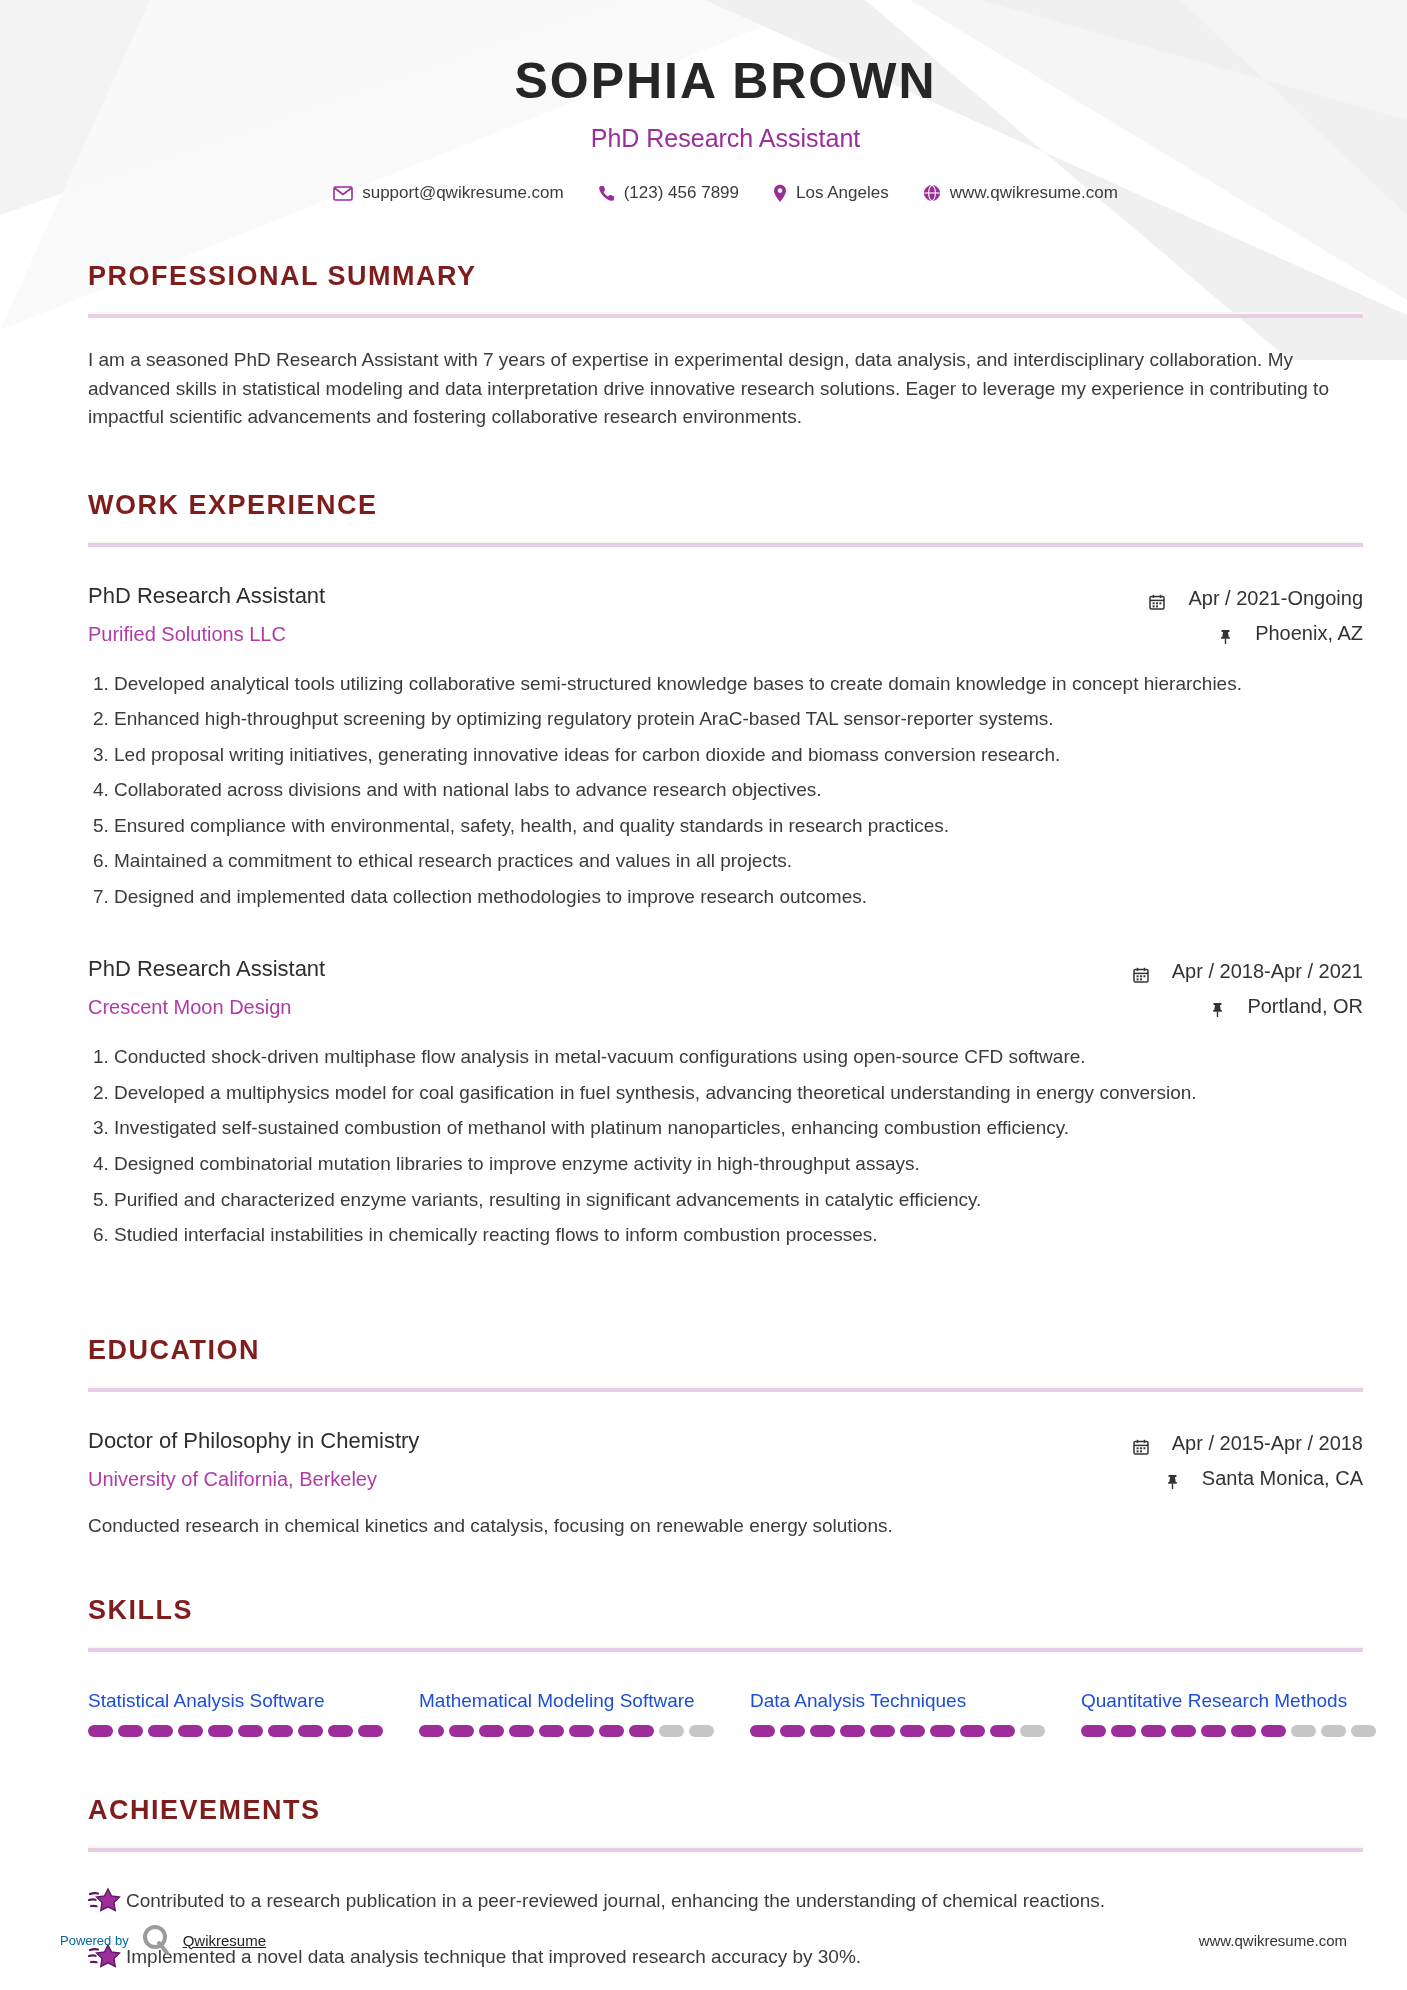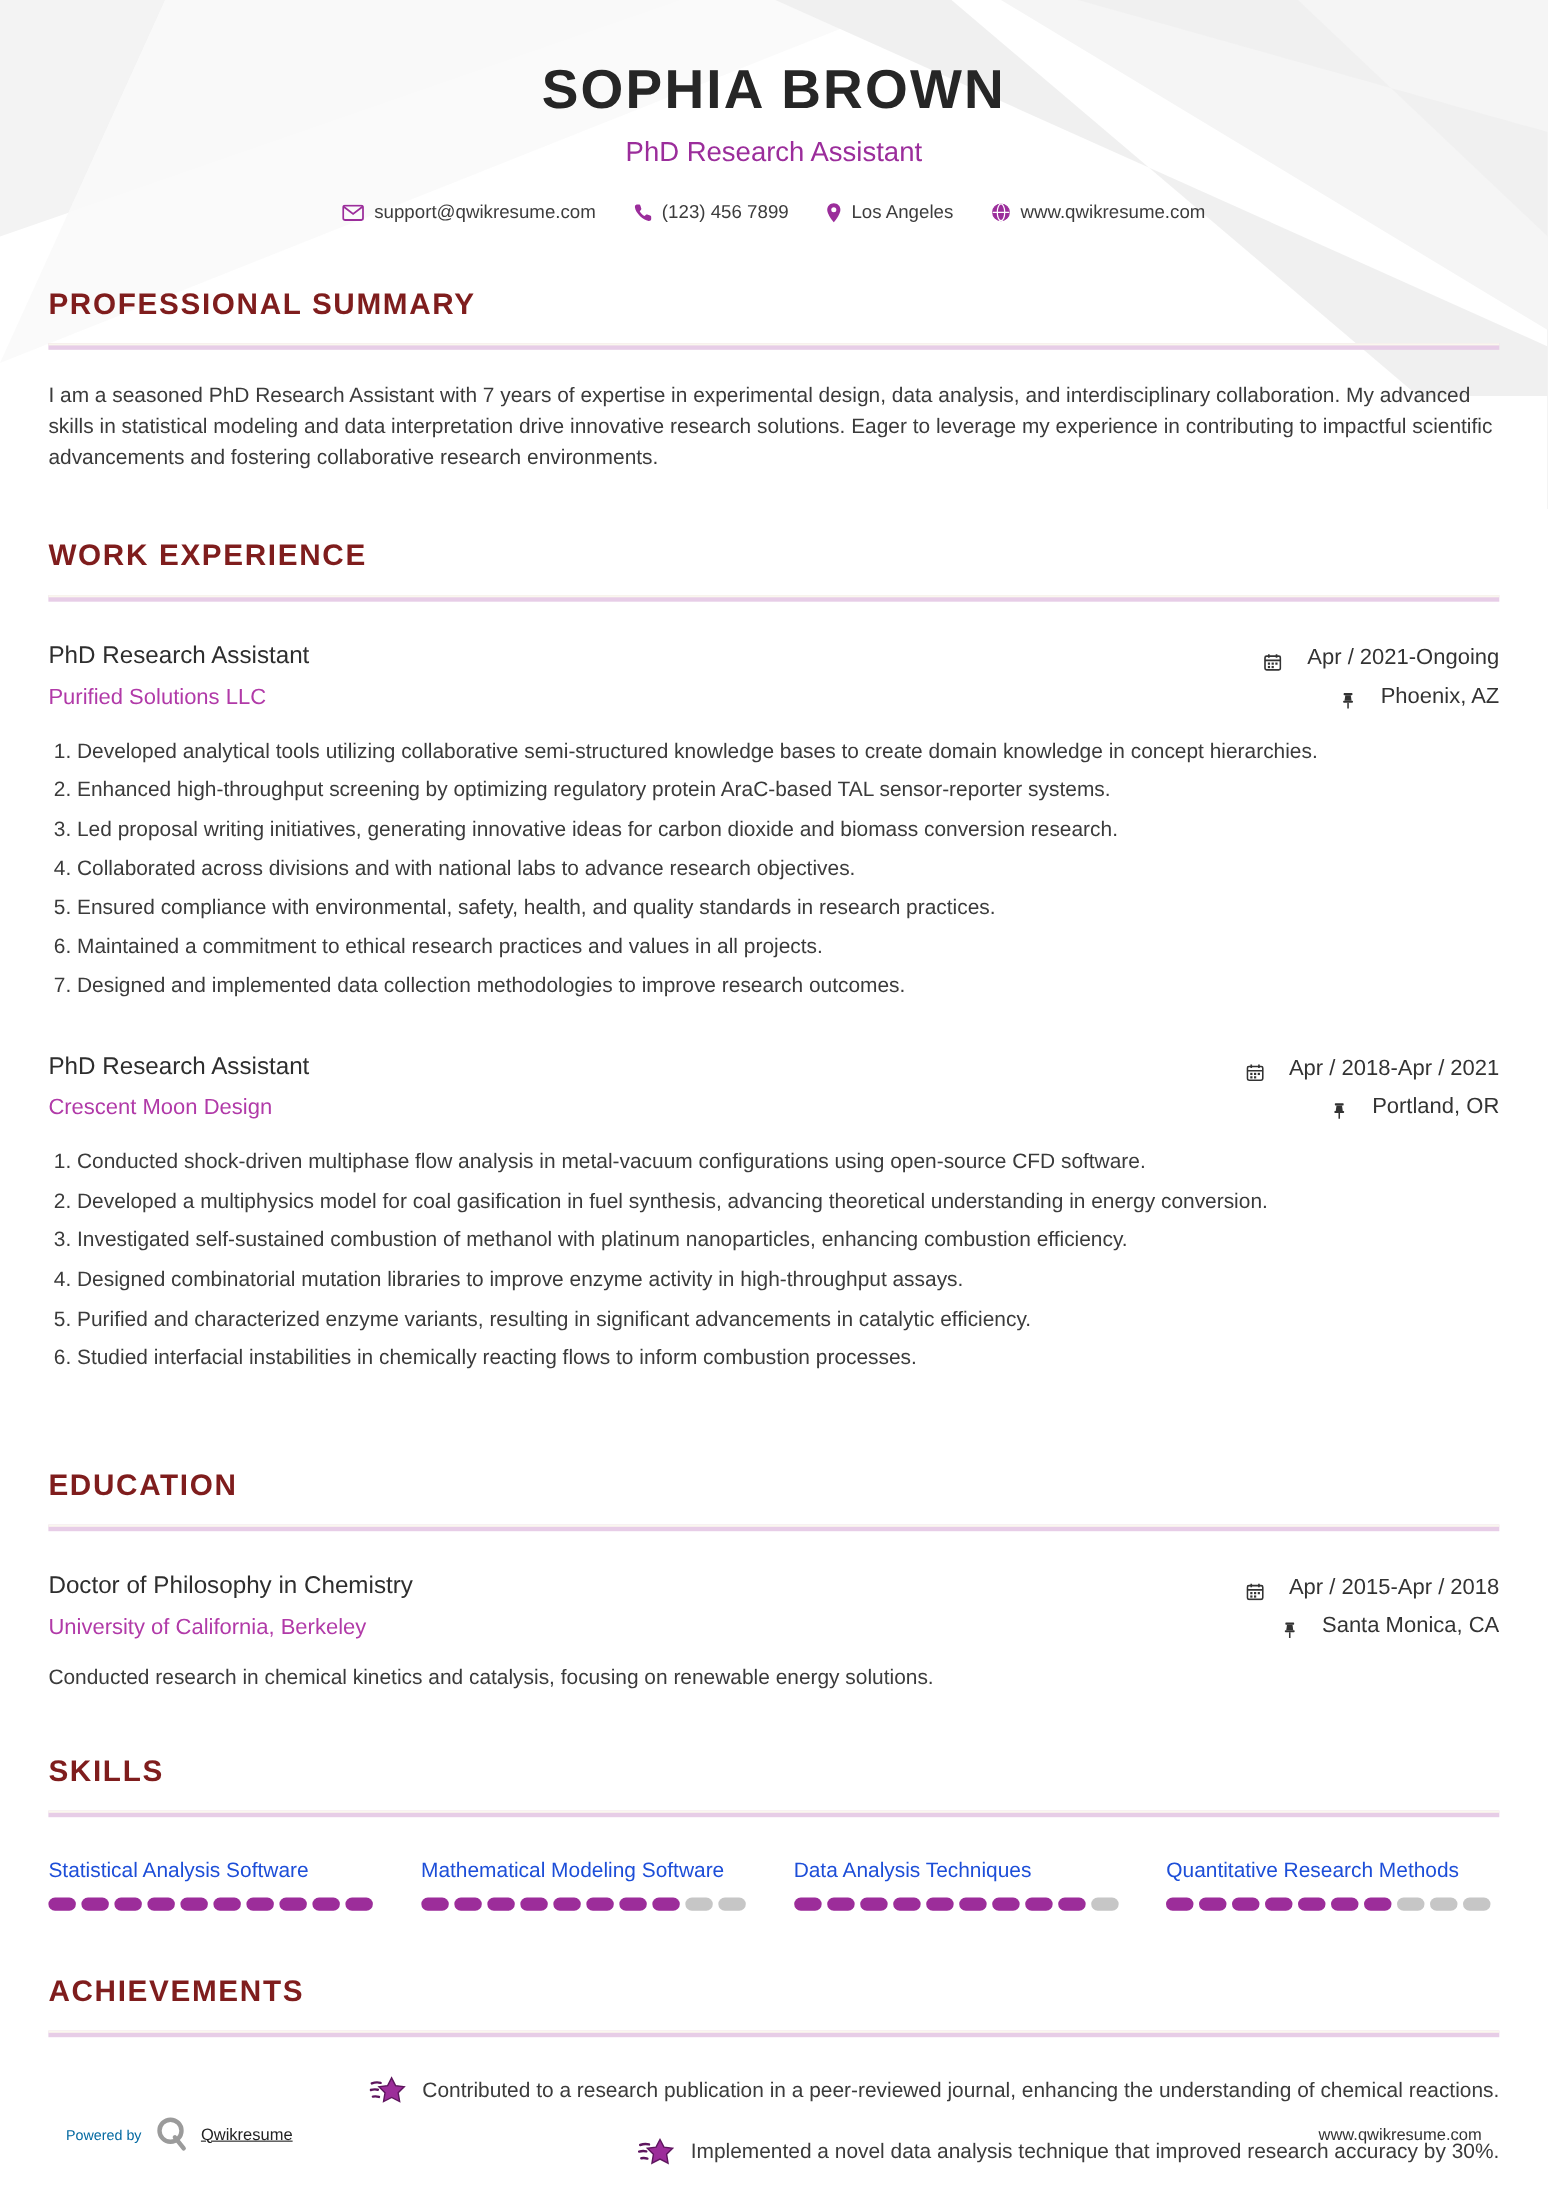--- a/index.html
+++ b/index.html
@@ -2,21 +2,21 @@
 <html style="--accent: #9b2d9b; --company: #b13aa8; --rule: #e7cde7; --dot-filled: #9c2d9a; --dot-empty: #c6c6c6;"><head>
 <meta charset="utf-8">
 <style>
   html,body{margin:0;padding:0;background:#e9e9e9;}
   body{font-family:"Liberation Sans","DejaVu Sans",sans-serif;}
   .page{
     position:relative;width:1407px;height:1990px;margin:0 auto;
     background:#ffffff;overflow:hidden;color:#333;
   }
   .bg-art{position:absolute;top:0;left:0;pointer-events:none;}
-  .content{position:relative;padding:0 44px;}
+  .content{position:relative;padding:0 44px;margin-left:44px;}
 
   
   .header{text-align:center;padding-top:52px;}
   .name{font-size:50px;font-weight:800;letter-spacing:2px;color:#262626;margin:0;}
   .job-title{font-size:25px;color:var(--accent);margin-top:14px;}
   .contact-row{display:flex;justify-content:center;gap:34px;margin-top:30px;align-items:center;}
   .contact-item{display:flex;align-items:center;gap:9px;font-size:17px;color:#3c3c3c;}
   .contact-item svg{display:block;}
 
   
@@ -41,21 +41,21 @@
   
   .skills-grid{display:grid;grid-template-columns:repeat(4,1fr);column-gap:36px;margin-top:36px;}
   .skill-name{font-size:19px;color:#1d4ed8;line-height:1.35;}
   .dots{display:flex;gap:5px;margin-top:12px;flex-wrap:nowrap;}
   .dot{width:25px;height:12px;border-radius:7px;flex:0 0 auto;}
   .dot.filled{background:var(--dot-filled);}
   .dot.empty{background:var(--dot-empty);}
 
   
   .achv-list{margin-top:34px;}
-  .achv-item{display:flex;align-items:center;gap:14px;margin-bottom:26px;justify-content:flex-end;}
+  .achv-item{display:flex;align-items:center;gap:4px;margin-bottom:26px;}
   .achv-item svg{flex:0 0 auto;}
   .achv-text{font-size:19px;color:#3b3b3b;}
 
   
   .footer{
     position:absolute;left:60px;right:60px;bottom:34px;
     display:flex;justify-content:space-between;align-items:center;
   }
   .footer-left{display:flex;align-items:center;gap:12px;}
   .powered-by{font-size:13px;color:#0369a1;}

